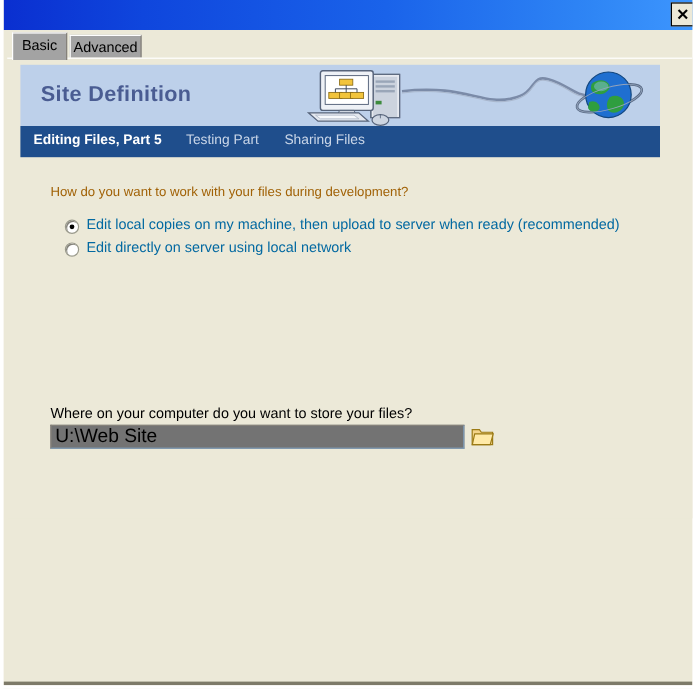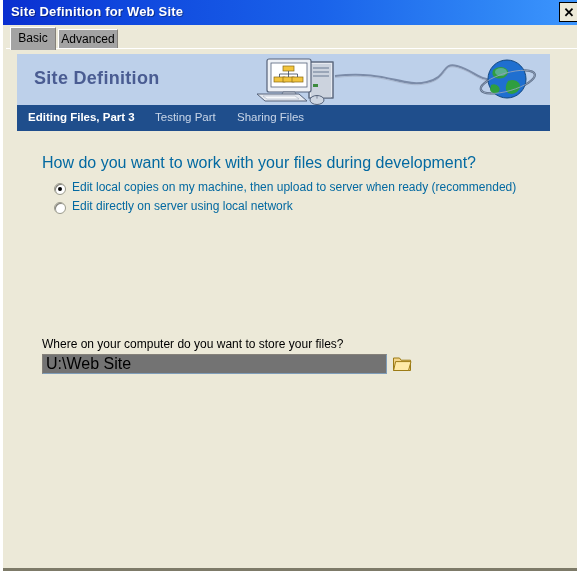--- a/index.html
+++ b/index.html
@@ -172,22 +172,22 @@
   }
   #step-0 { left: 11px; }
   #step-1 { left: 138px; }
   #step-2 { left: 220px; }
 
   
   #question-label {
     position: absolute;
     left: 36px;
     top: 105px;
-    font-size: 16px;
-    color: #0369a1;
+    font-size: 11px;
+    color: #a16207;
     white-space: nowrap;
   }
   .radio-row {
     position: absolute;
     left: 48px;
     height: 18px;
     cursor: pointer;
     white-space: nowrap;
   }
   #radio-row-0 { top: 131px; }
@@ -258,21 +258,20 @@
     padding: 0;
     cursor: pointer;
   }
 </style>
 </head>
 <body>
 
 <div id="window">
 
   <div id="titlebar">
-    <div id="title-text">Site Definition for Web Site</div>
     <button id="close-button">✕</button>
   </div>
 
   <div id="tabstrip">
     <div class="tab selected" id="tab-basic">Basic</div>
     <div class="tab" id="tab-advanced">Advanced</div>
   </div>
 
   <div id="panel">
 
@@ -323,21 +322,21 @@
           <path d="M-14 -9 q6 -5 12 -2 q5 3 2 7 q-4 5 -11 3 q-5 -2 -3 -8 z" fill="#2f9e3f"></path>
           <path d="M1 2 q7 -3 11 2 q3 5 -2 9 q-6 4 -10 0 q-3 -5 1 -11 z" fill="#2f9e3f"></path>
           <path d="M-16 6 q5 -2 8 2 q2 4 -2 6 q-5 1 -7 -3 z" fill="#2f9e3f"></path>
           <ellipse cx="-6" cy="-7" rx="6" ry="4" fill="#8fc4f0" opacity="0.45"></ellipse>
           <ellipse cx="0" cy="3" rx="28" ry="9" fill="none" stroke="#93a3bb" stroke-width="0.8" transform="rotate(-16)"></ellipse>
         </g>
       </svg>
     </div>
 
     <div id="stepbar">
-      <div class="step active" id="step-0">Editing Files, Part 3</div>
+      <div class="step active" id="step-0">Editing Files, Part 5</div>
       <div class="step" id="step-1">Testing Part</div>
       <div class="step" id="step-2">Sharing Files</div>
     </div>
 
     <div id="question-label">How do you want to work with your files during development?</div>
 
     <div class="radio-row" id="radio-row-0">
       <span class="radio-dot checked"></span>
       <span class="radio-label">Edit local copies on my machine, then upload to server when ready (recommended)</span>
     </div>

